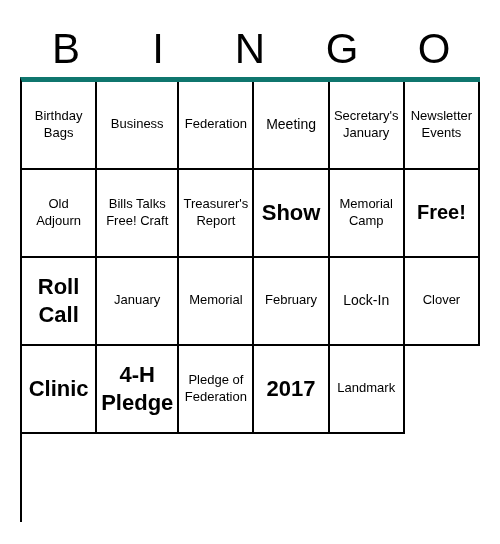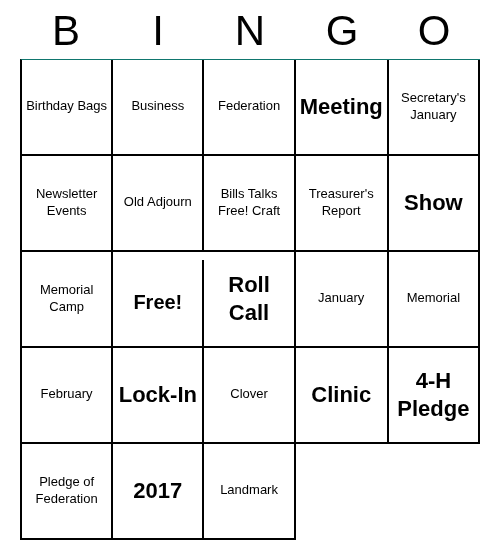--- a/index.html
+++ b/index.html
@@ -31,24 +31,24 @@
 
     .bingo-header .letter {
       font-size: 42px;
       font-weight: normal;
       padding: 4px 0;
       line-height: 1.1;
     }
 
     .bingo-grid {
       display: grid;
-      grid-template-columns: repeat(5, 1fr);
+      grid-template-columns: repeat(6, 1fr);
       grid-template-rows: repeat(5, 1fr);
       border-left: 2px solid #000;
-      border-top: 1px solid #0f766e;
+      border-top: 5px solid #0f766e;
     }
 
     .cell {
       border-right: 2px solid #000;
       border-bottom: 2px solid #000;
       display: flex;
       align-items: center;
       justify-content: center;
       text-align: center;
       padding: 4px;
@@ -56,28 +56,27 @@
       font-size: 13px;
       line-height: 1.25;
     }
 
     .cell.large-text {
       font-size: 22px;
       font-weight: bold;
     }
 
     .cell.medium-text {
-      font-size: 22px;
-      font-weight: bold;
+      font-size: 14px;
+      font-weight: normal;
     }
 
     .cell.free {
       font-size: 20px;
       font-weight: bold;
-      margin-top: 8px;
     }
   </style>
 </head>
 <body>
 
 <div class="bingo-container">
   <div class="bingo-header">
   <div class="letter">B</div>
       <div class="letter">I</div>
       <div class="letter">N</div>

